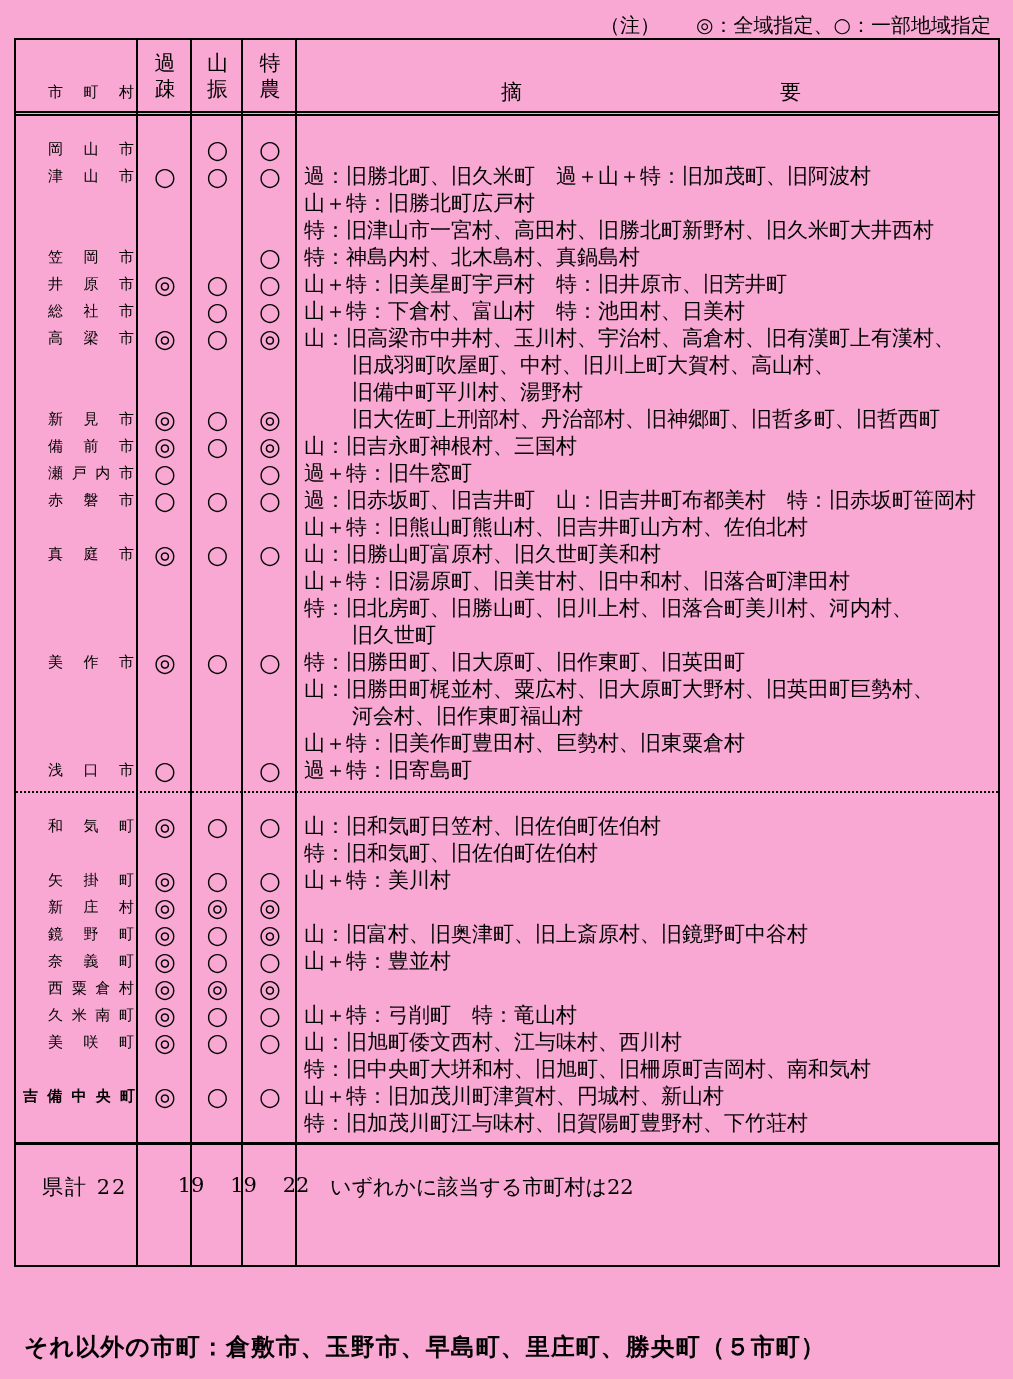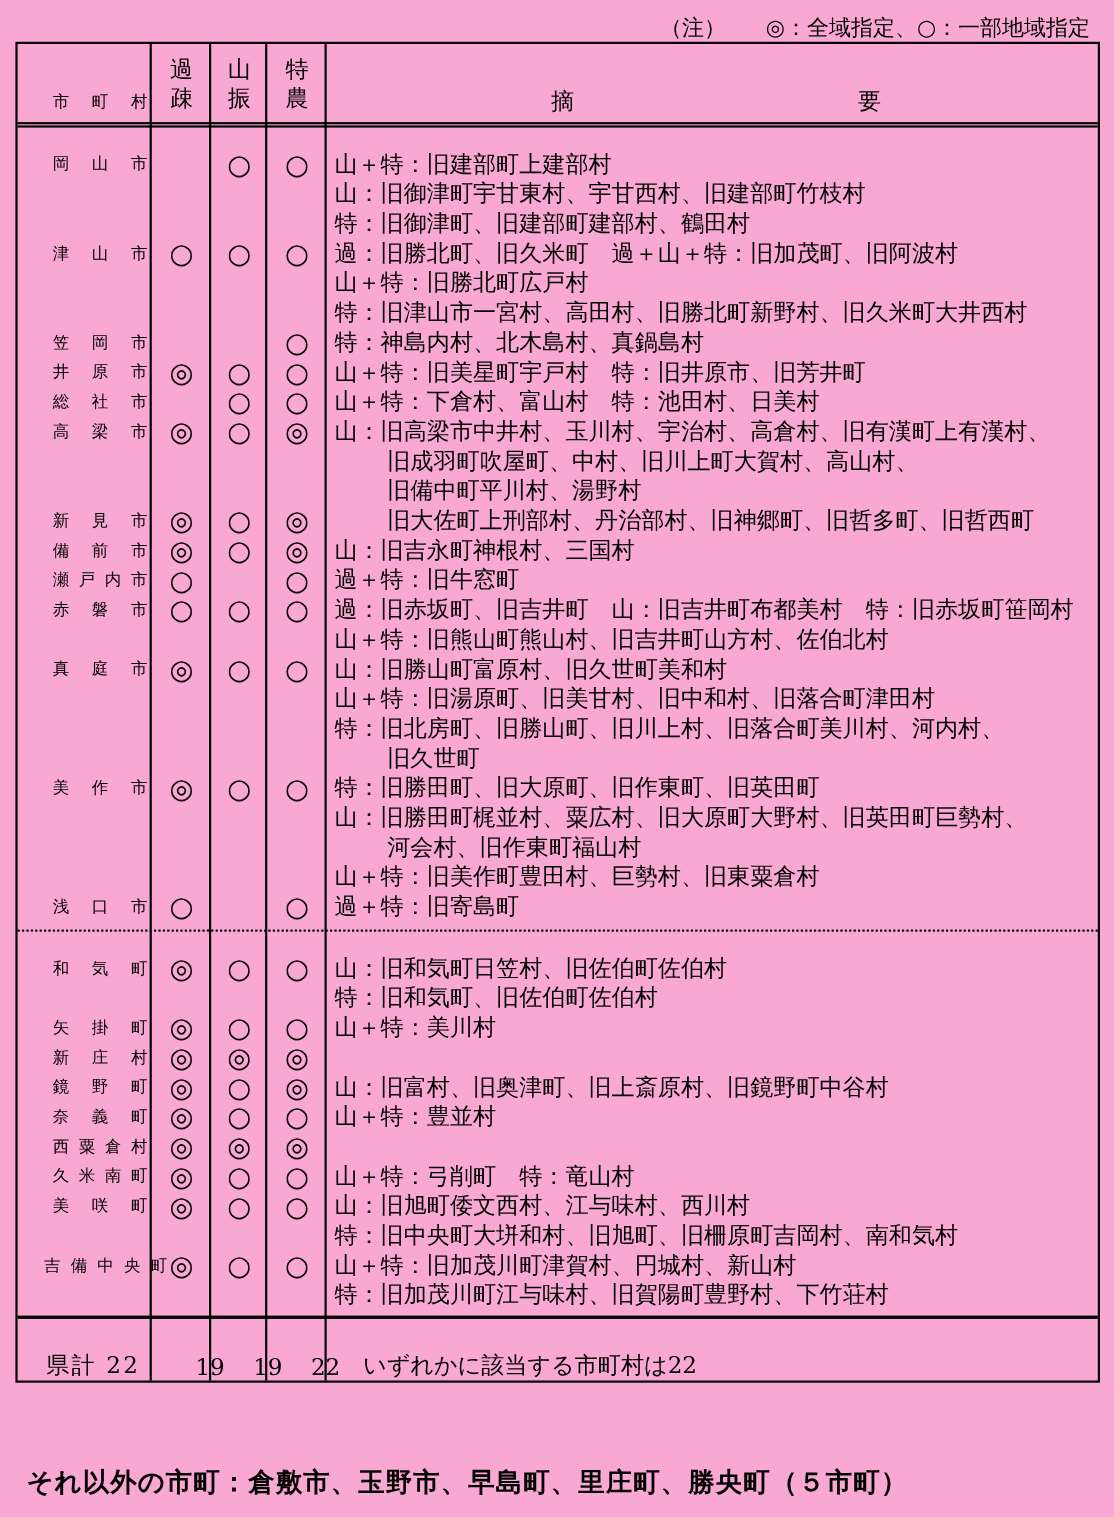--- a/index.html
+++ b/index.html
@@ -30,31 +30,31 @@
   .h-remarks{align-items:flex-end;justify-content:center;padding-bottom:5px;}
   .vstack{white-space:pre-line;text-align:center;font-size:21px;line-height:26px;}
   .spread{display:block;width:300px;font-size:21px;text-align:justify;text-align-last:justify;}
 
   
   .sec-cities{padding:20px 0 7px 0;}
   .sec-towns{padding:20px 0 5px 0;}
   .row{display:flex;align-items:flex-start;}
   .jname{display:block;margin-left:32px;width:86px;font-size:15px;line-height:27px;
          text-align:justify;text-align-last:justify;}
-  .jname.long{margin-left:24px;width:112px;}
+  .jname.long{margin-left:7px;width:112px;font-weight:bold;}
   .mark{font-family:"DejaVu Sans",sans-serif;font-size:25px;line-height:27px;height:27px;}
   .rline{min-height:27px;line-height:27px;font-size:21px;white-space:nowrap;}
   .rline.ind{padding-left:48px;}
 
   
   .dotted{border-top:2px dotted #000;}
   .thick{border-top:3px solid #000;}
 
   
-  .trow{display:flex;align-items:flex-end;height:56px;}
+  .trow{display:flex;align-items:flex-start;height:92px;margin-top:28px;}
   .tname{padding-left:26px;font-size:21px;letter-spacing:2px;}
   .tnum{font-size:21px;}
   .tremark{font-size:21px;}
 
   
   .footer{position:absolute;left:24px;top:1331px;font-family:"DejaVu Sans",sans-serif;
           font-weight:bold;font-size:24px;white-space:nowrap;letter-spacing:1px;}
 </style>
 </head>
 <body>
@@ -89,25 +89,20 @@
     </div>
 
     <div class="sec-cities" id="cities-body">
         <div class="row">
     <div class="c1">
       <span class="jname">岡山市</span>
     </div>
     <div class="c2 mark"></div>
     <div class="c3 mark">○</div>
     <div class="c4 mark">○</div>
-    <div class="c5">
-            <div class="rline">山＋特：旧建部町上建部村</div>
-            <div class="rline">山：旧御津町宇甘東村、宇甘西村、旧建部町竹枝村</div>
-            <div class="rline">特：旧御津町、旧建部町建部村、鶴田村</div>
-          </div>
   </div>
         <div class="row">
     <div class="c1">
       <span class="jname">津山市</span>
     </div>
     <div class="c2 mark">○</div>
     <div class="c3 mark">○</div>
     <div class="c4 mark">○</div>
     <div class="c5">
             <div class="rline">過：旧勝北町、旧久米町　過＋山＋特：旧加茂町、旧阿波村</div>

